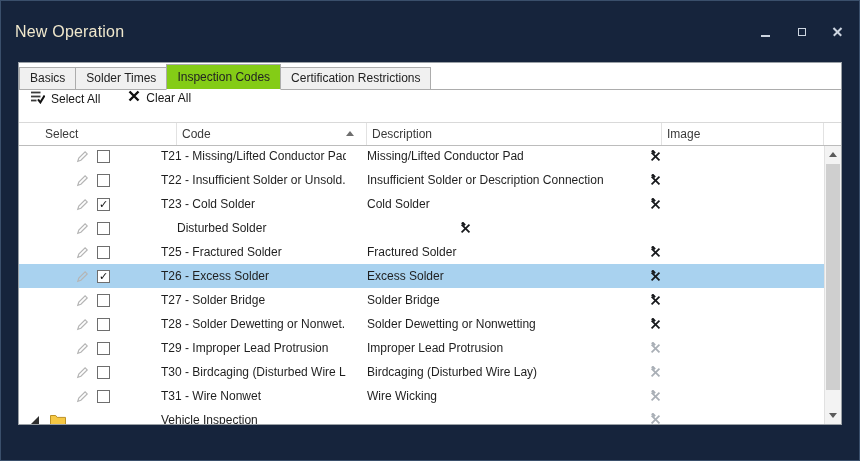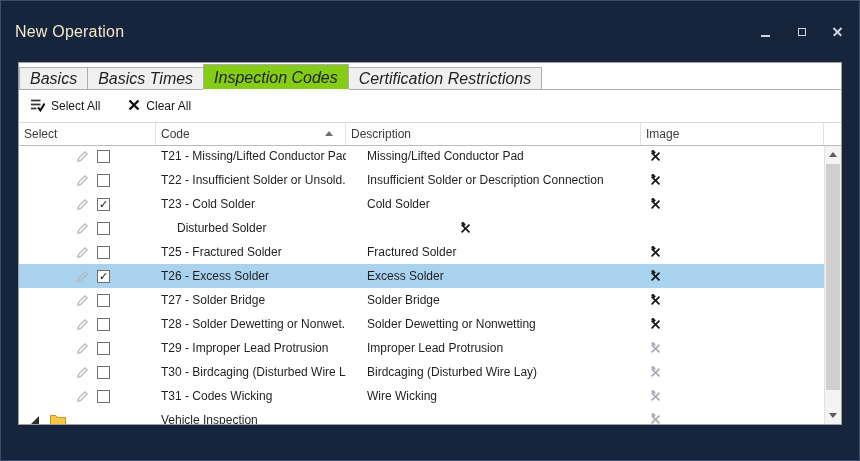--- a/index.html
+++ b/index.html
@@ -18,28 +18,28 @@
   .ctl .bar { position:absolute; left:1px; top:9px; width:9px; height:2px; background:#cdd5e0; }
   .ctl .box { position:absolute; left:2px; top:2px; width:8px; height:8px; border:1px solid #cdd5e0; }
   .ctl .x1,.ctl .x2 { position:absolute; left:0; top:5px; width:11px; height:1.6px; background:#cdd5e0; }
   .ctl .x1 { transform:rotate(45deg); } .ctl .x2 { transform:rotate(-45deg); }
   
   .panel { position:absolute; left:18px; top:62px; width:824px; height:363px;
            background:#fff; border:1px solid #9aa0a6; display:flex; flex-direction:column; }
   
   .tabstrip { display:flex; align-items:flex-end; height:27px; border-bottom:1px solid #acacac; background:#fff; padding-left:0; }
   .tab { height:22px; line-height:21px; padding:0 10px; background:#f0f0f0; border:1px solid #acacac;
-         border-bottom:none; margin-right:-1px; font-size:16px; color:#222; position:relative; white-space:nowrap; cursor:default;font-style:italic; }
+         border-bottom:none; margin-right:-1px; font-size:12px; color:#222; position:relative; white-space:nowrap; cursor:default; }
   .tab.active { height:26px; line-height:25px; background:#84cc16; z-index:2; margin-bottom:-1px; border-bottom:1px solid #fff; }
   
-  .toolbar { height:33px; border-bottom:1px solid #d9d9d9; display:flex; align-items:center; padding-left:12px; gap:28px; }
+  .toolbar { height:33px; border-bottom:1px solid #d9d9d9; display:flex; align-items:flex-start; padding-left:12px; gap:28px; }
   .tb-item { display:flex; align-items:center; gap:6px; font-size:12px; color:#161616; cursor:default; }
   
   .header-wrap { border-bottom:1px solid #bcbcbc; }
-  .grid-header { display:flex; height:22px; margin-right:17px; font-size:12px; color:#3a3a3a; }
+  .grid-header { display:flex; height:22px; margin-right:17px; font-size:12px; color:#3a3a3a;padding-left:21px; }
   .hcell { display:flex; align-items:center; padding-left:5px; border-right:1px solid #e2e2e2; position:relative; cursor:default; }
   .c-select { width:137px; } .c-code { width:190px; } .c-desc { width:295px; } .c-image { flex:1; }
   .sort-arrow { position:absolute; right:12px; top:8px; width:0; height:0;
                 border-left:4px solid transparent; border-right:4px solid transparent; border-bottom:5px solid #6e6e6e; }
   
   .body-wrap { position:relative; flex:1; overflow:hidden; background:#fff; }
   .rows { margin-right:17px; margin-top:-2px; }
   .row { display:flex; align-items:center; height:24px; font-size:12px; color:#1f1f1f; position:relative; background:#fff; }
   .row.sel { background: var(--selection, #a9d2ef); }
   .cell-select { width:137px; display:flex; align-items:center; }
@@ -88,21 +88,21 @@
       <div class="ctl">
           <span class="x1"></span>
           <span class="x2"></span>
         </div>
     </div>
   </div>
 
   <div class="panel">
     <div class="tabstrip">
         <div class="tab">Basics</div>
-        <div class="tab">Basics Times</div>
+        <div class="tab">Solder Times</div>
         <div class="tab active">Inspection Codes</div>
         <div class="tab">Certification Restrictions</div>
       </div>
 
     <div class="toolbar">
       <div class="tb-item">
         <span class="tb-ic">
           <svg width="14" height="14" viewBox="0 0 14 14">
             <rect x="0" y="1.6" width="9.5" height="1.8" fill="#3a3a3a"></rect>
             <rect x="0" y="5.6" width="9.5" height="1.8" fill="#3a3a3a"></rect>
@@ -373,21 +373,21 @@
           </div>
           <div class="row">
             <div class="cell-select">
               <span class="edit-ic">
                 <svg width="13" height="13" viewBox="0 0 13 13">
                   <path d="M1.8 11.2l1-3.1 6.3-6.3 2.1 2.1-6.3 6.3z" fill="none" stroke="#b5b5b5" stroke-width="1.2"></path>
                 </svg>
               </span>
               <span class="checkbox"></span>
             </div>
-            <div class="cell-code">T31 - Codes Wicking</div>
+            <div class="cell-code">T31 - Wire Nonwet</div>
             <div class="cell-desc">Wire Wicking</div>
             <div class="cell-image">
               <span class="img-icon off">
                 <svg width="13" height="13" viewBox="0 0 14 14">
                   <g>
                     <rect x="6.1" y="1" width="1.9" height="12" transform="rotate(45 7 7)"></rect>
                     <rect x="6.1" y="1" width="1.9" height="12" transform="rotate(-45 7 7)"></rect>
                     <rect x="2.6" y="0.6" width="4.4" height="2.8" transform="rotate(45 4.8 2)"></rect>
                   </g>
                 </svg>

